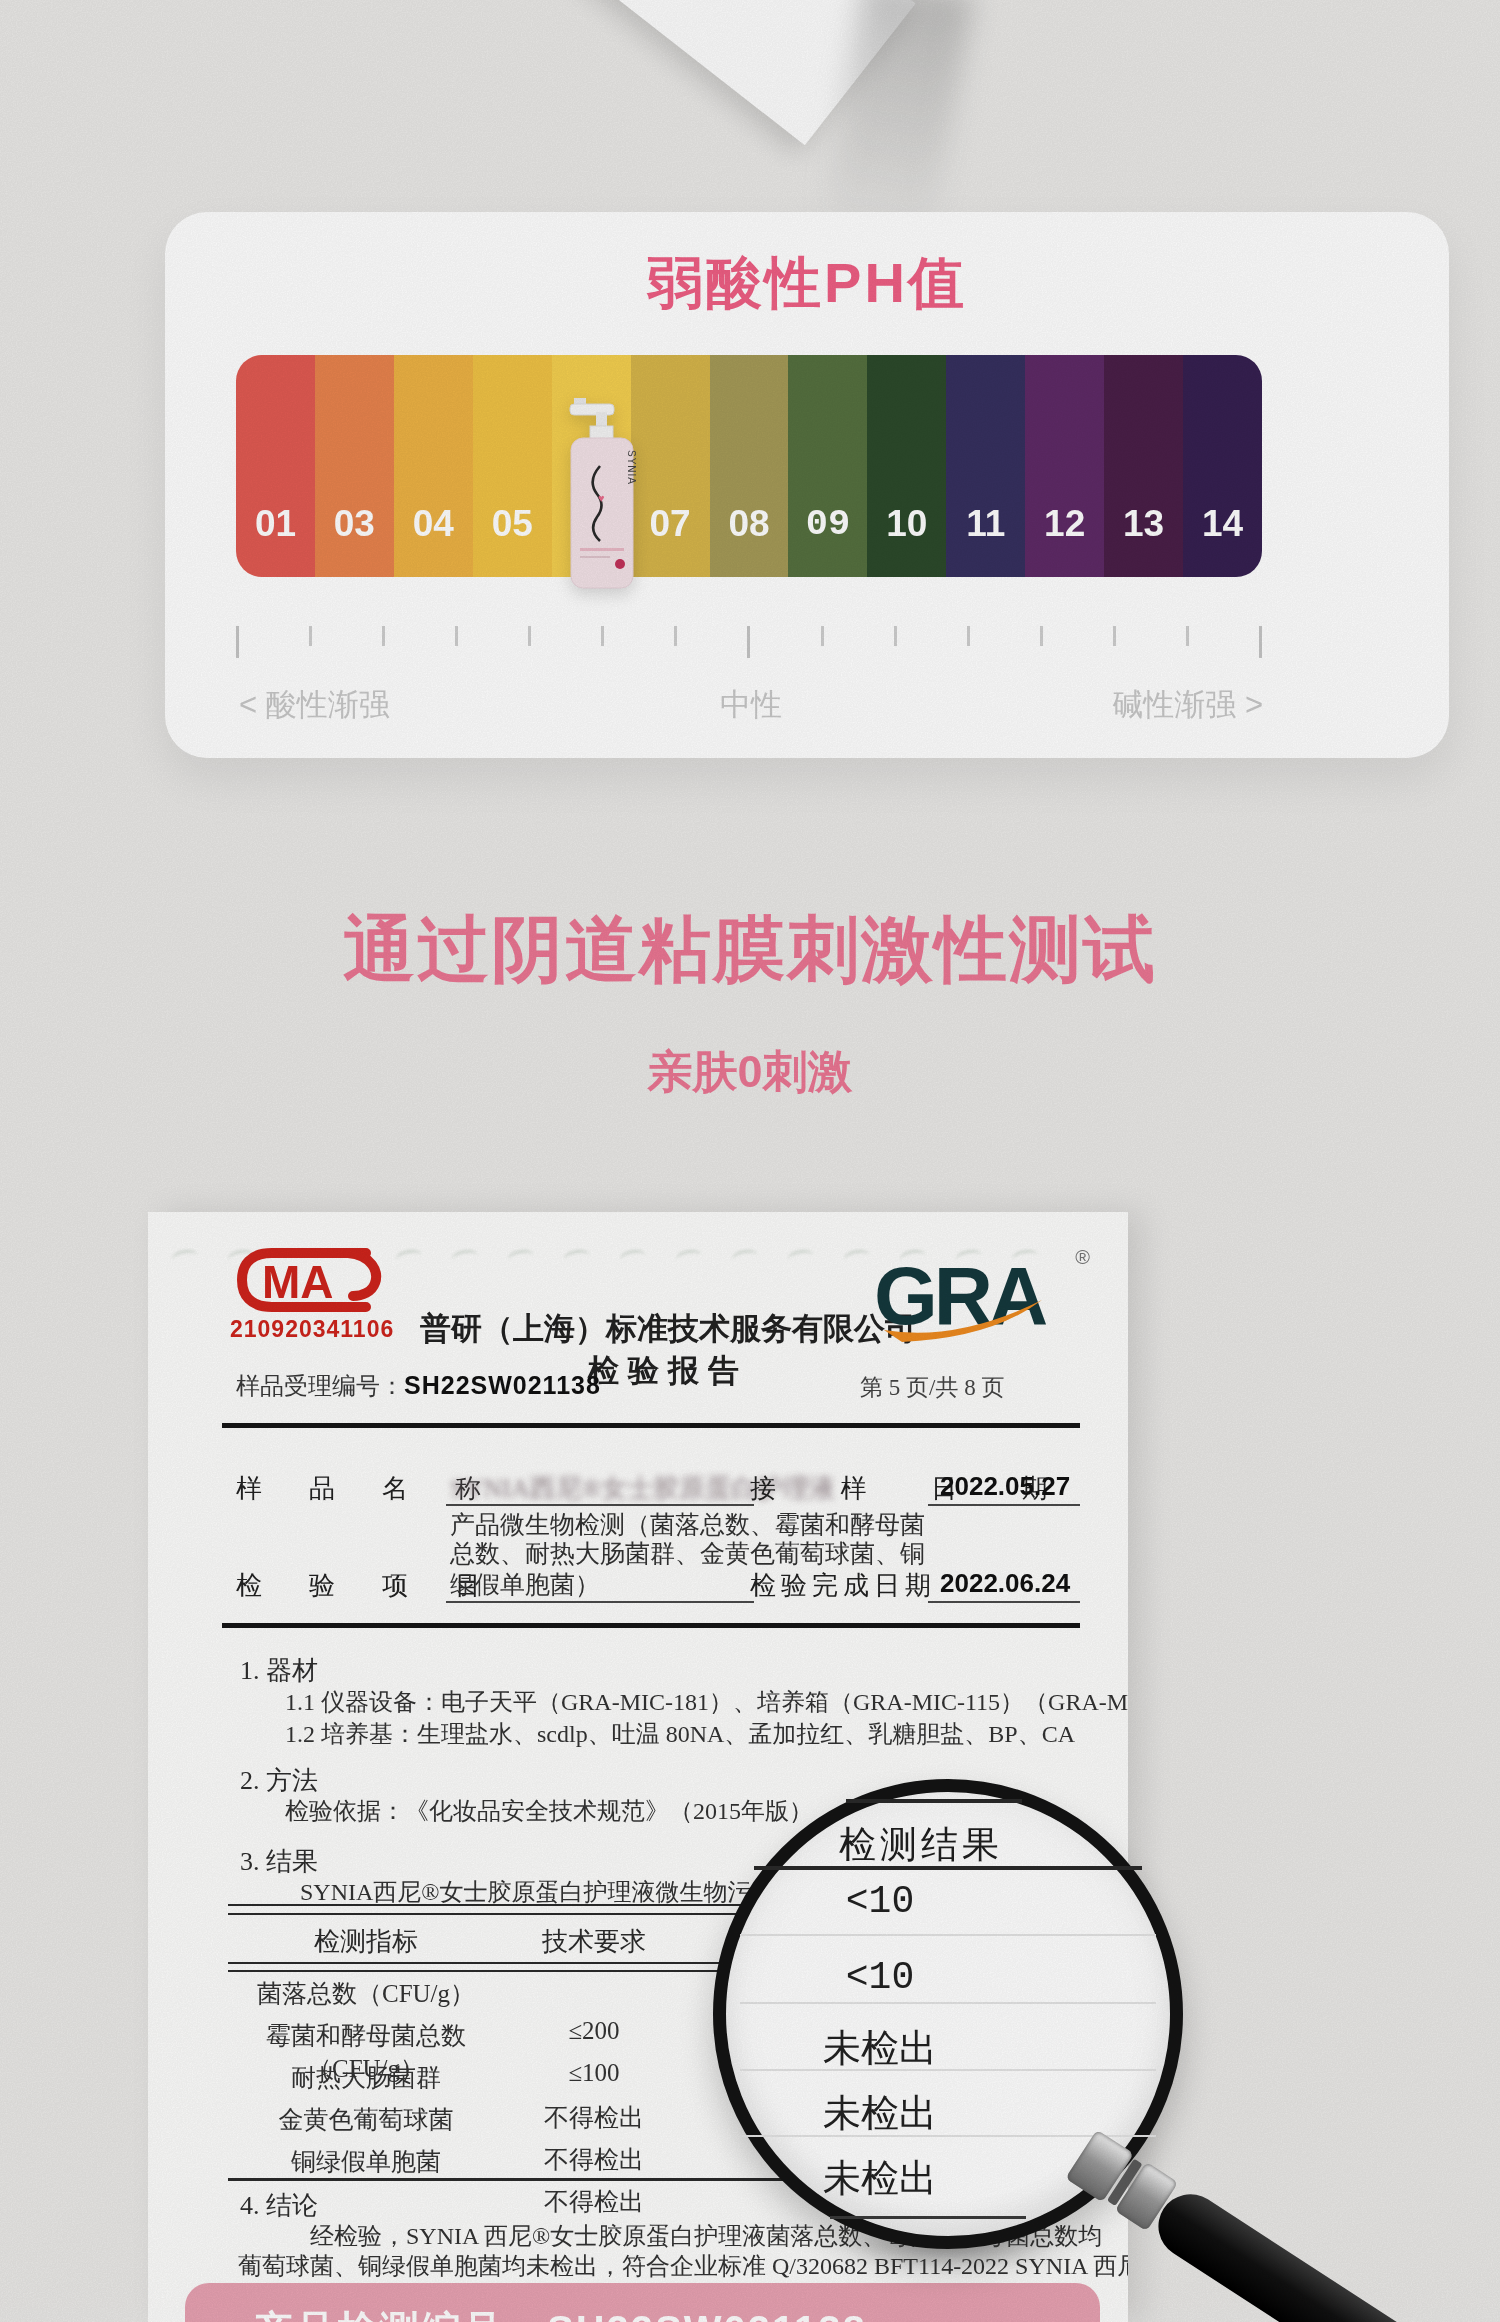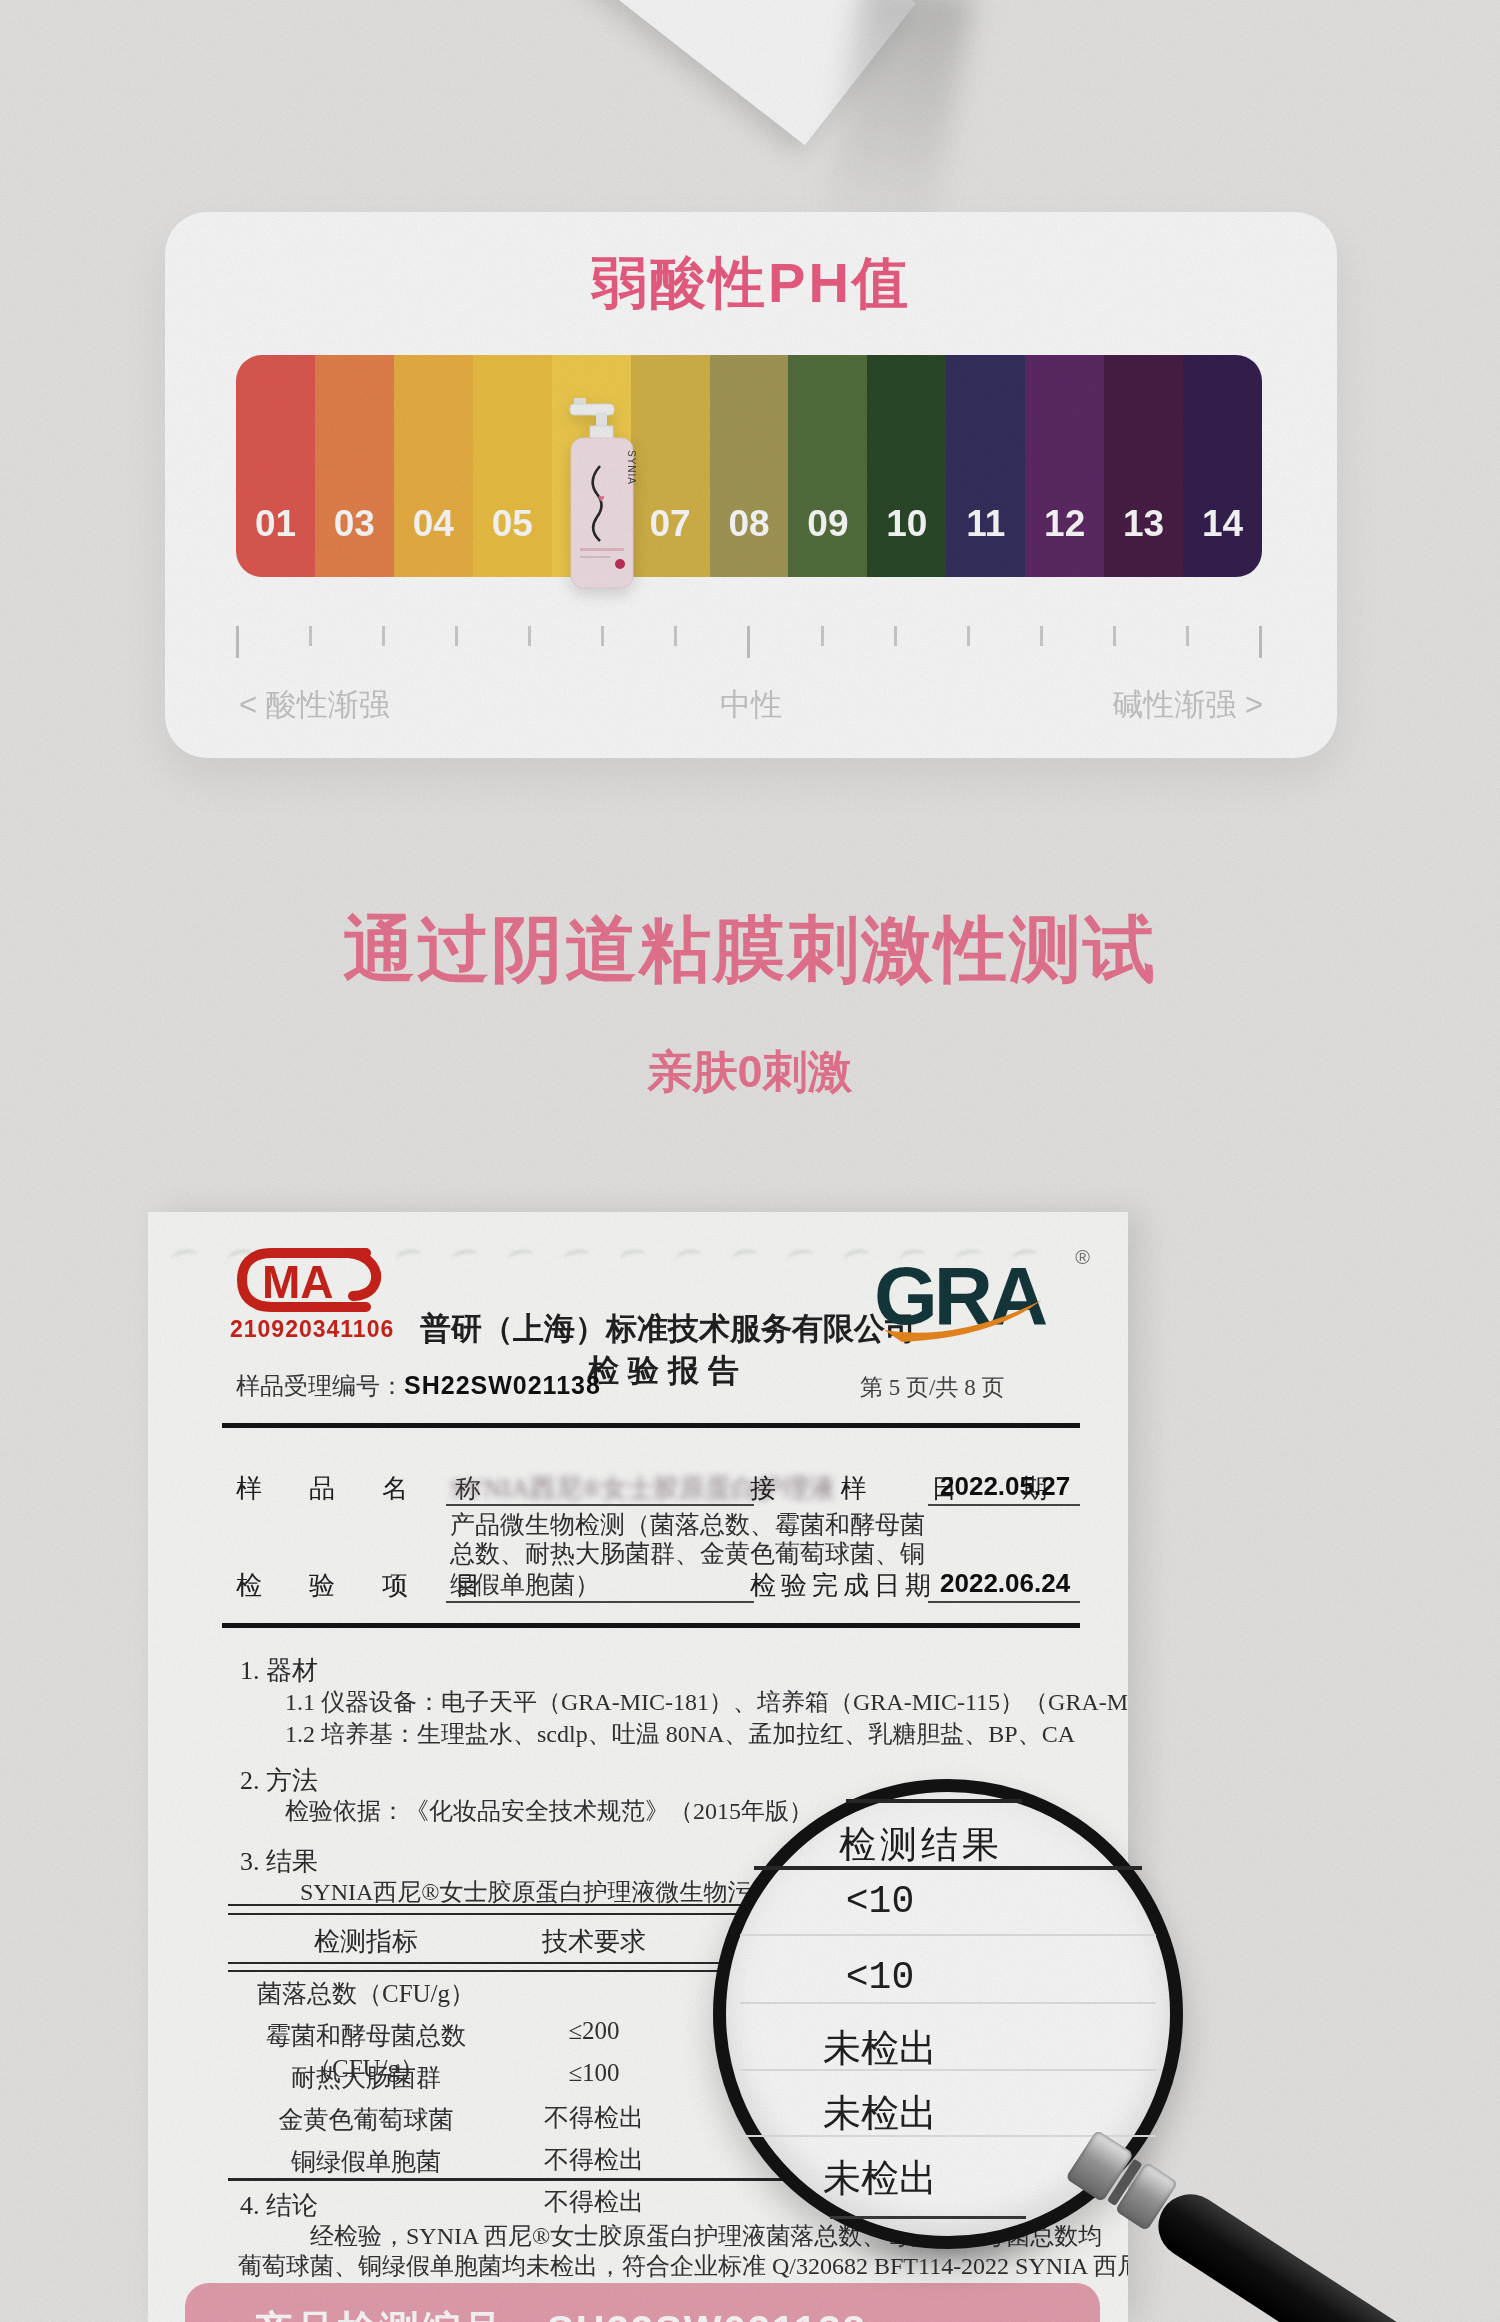--- a/index.html
+++ b/index.html
@@ -5,21 +5,21 @@
   html,body{margin:0;padding:0;background:#dcdbd9;}
   .stage{position:relative;width:1500px;height:2322px;overflow:hidden;
          background:#eae9e7;font-family:"Liberation Sans",sans-serif;}
   
   .corner-card{position:absolute;left:592px;top:-108px;width:300px;height:180px;
     background:#fdfdfd;transform:rotate(38deg);box-shadow:0 12px 26px rgba(0,0,0,.14);}
   .corner-shadow{position:absolute;left:838px;top:-16px;width:110px;height:310px;
     background:linear-gradient(180deg,rgba(130,130,130,.42),rgba(160,160,160,0) 85%);
     transform:rotate(10deg);filter:blur(14px);}
   
-  .ph-card{position:absolute;left:165px;top:212px;width:1172px;height:546px;
+  .ph-card{position:absolute;left:165px;top:212px;width:1284px;height:546px;
     background:#ffffff;border-radius:42px;box-shadow:0 20px 45px rgba(0,0,0,.07);}
   .ph-title{position:absolute;top:34px;left:0;width:100%;text-align:center;
     font-size:56px;font-weight:bold;color:#ef5f84;letter-spacing:3px;}
   .ph-scale{position:absolute;left:71px;top:143px;width:1026px;height:222px;
     border-radius:26px;overflow:hidden;display:flex;}
   .seg{flex:1;position:relative;}
   .seg span{position:absolute;bottom:32px;width:100%;text-align:center;
     color:#fff;font-size:37px;font-weight:bold;}
   .bottle{position:absolute;left:393px;top:186px;width:88px;height:192px;z-index:3;
     filter:drop-shadow(0 6px 8px rgba(0,0,0,.15));}
@@ -135,21 +135,21 @@
         </div>
         <div class="seg" style="background: rgb(244, 207, 79);">
           <span>06</span>
         </div>
         <div class="seg" style="background: rgb(214, 181, 74);">
           <span>07</span>
         </div>
         <div class="seg" style="background: rgb(165, 154, 87);">
           <span>08</span>
         </div>
-        <div class="seg" style="background: rgb(85, 112, 63);">
+        <div class="seg" style="background: rgb(85, 112, 63); font-family: Liberation Mono, monospace;">
           <span>09</span>
         </div>
         <div class="seg" style="background: rgb(44, 74, 43);">
           <span>10</span>
         </div>
         <div class="seg" style="background: rgb(54, 48, 95);">
           <span>11</span>
         </div>
         <div class="seg" style="background: rgb(94, 42, 102);">
           <span>12</span>

